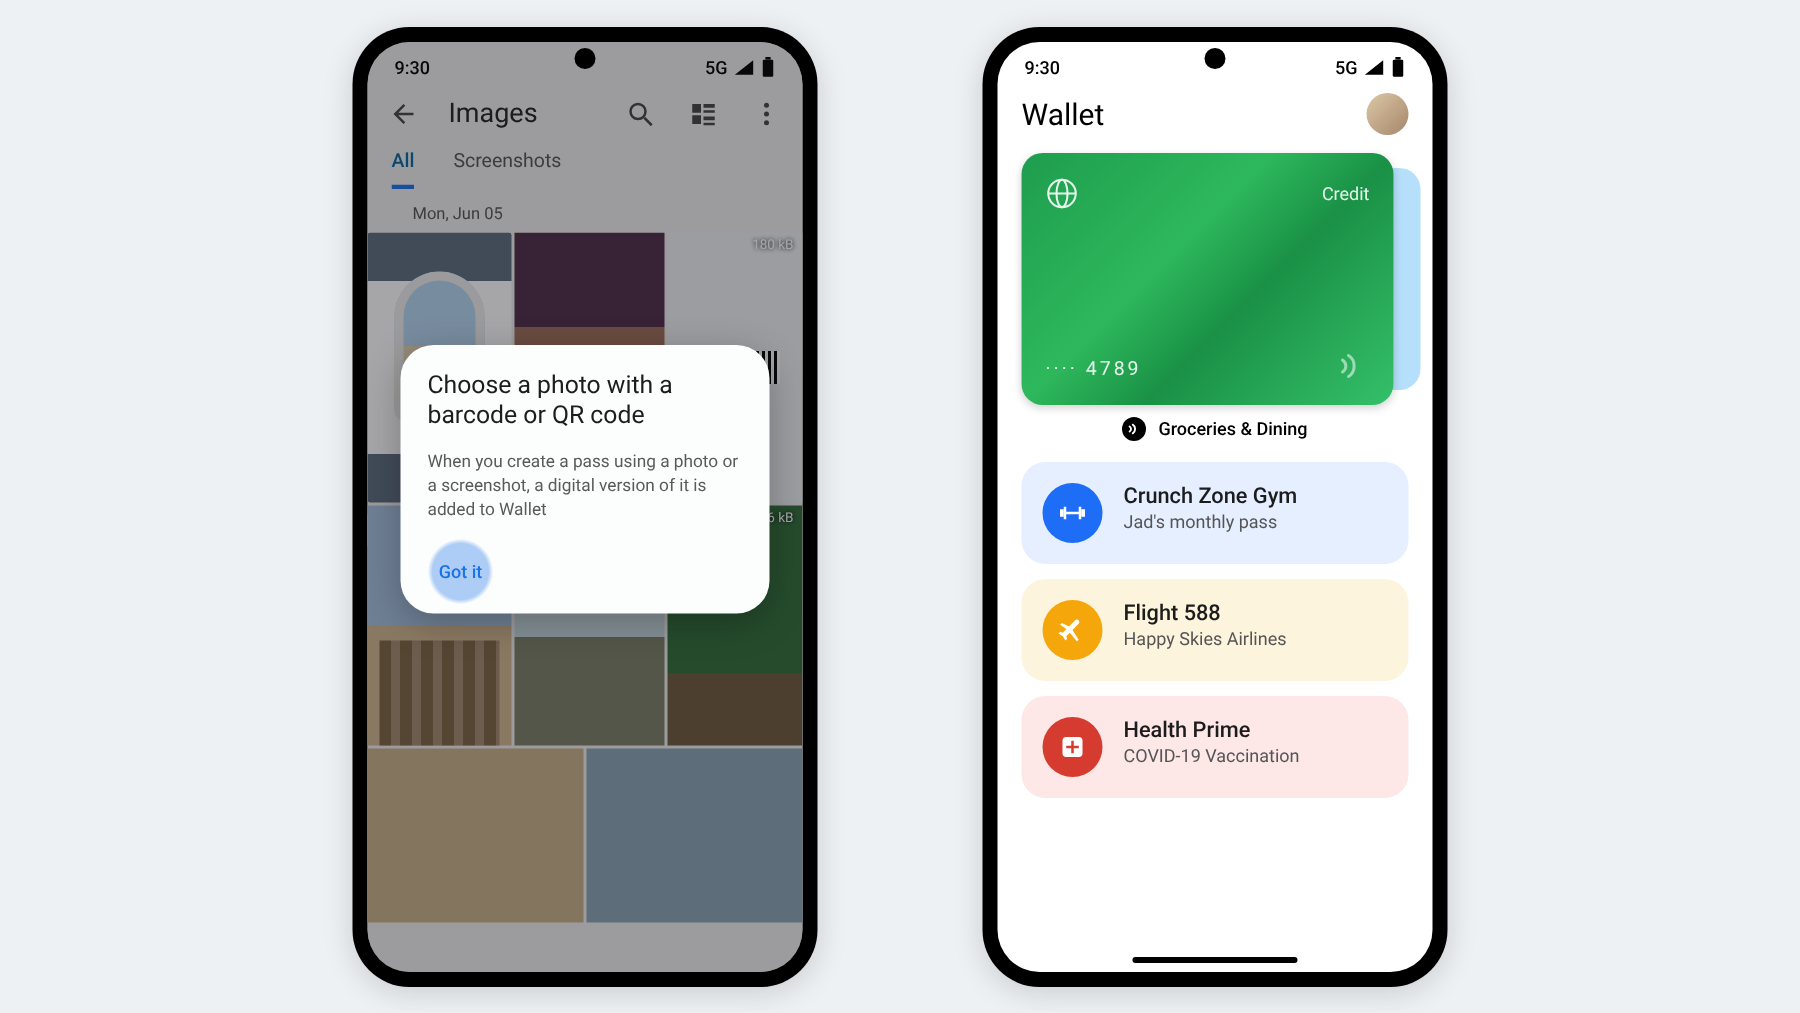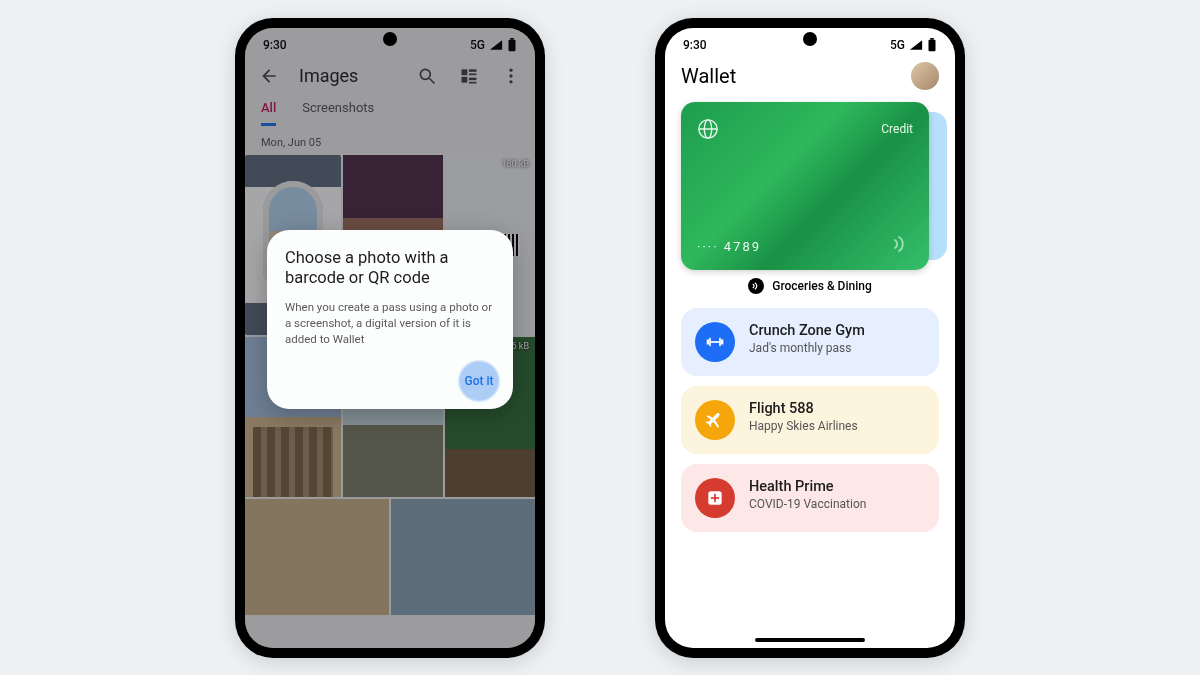--- a/index.html
+++ b/index.html
@@ -43,22 +43,22 @@
   
   .p1-screen-bg { background: #efeff0; }
   .app-top {
     display: flex; align-items: center; gap: 18px;
     padding: 8px 12px;
   }
   .p1-title { font-size: 18px; font-weight: 400; color: #222; flex: 1; }
   .icon-btn { width: 24px; height: 24px; color: #444; display: flex; align-items: center; justify-content: center; }
   .p1-tabs { display: flex; gap: 26px; padding: 4px 16px 0 16px; font-size: 13px; }
   .tab { padding-bottom: 8px; color: #555; }
-  .tab.active { color: #be185d; border-bottom: 3px solid #1a73e8; font-weight: 500; border-radius: 2px 2px 0 0; }
-  .date-label { font-size: 11px; color: #555; padding: 10px 16px 6px 16px; }
+  .tab.active { color: #0369a1; border-bottom: 3px solid #1a73e8; font-weight: 500; border-radius: 2px 2px 0 0; }
+  .date-label { font-size: 11px; color: #555; padding: 10px 16px 6px 30px; }
 
   .grid-wrap { position: relative; height: 460px; overflow: hidden; }
   .row1 { display: flex; height: 180px; gap: 2px; }
   .row2 { display: flex; height: 160px; gap: 2px; margin-top: 2px; }
   .thumb { background: #ccc; position: relative; }
   .t-window { flex: 0 0 96px; background: linear-gradient(#5d6d7e 0 18%, #fff 18% 82%, #5d6d7e 82% 100%); border-radius: 2px; }
   .t-window::after{content:""; position:absolute; top:26px; left:18px; width:60px; height:100px; border-radius:30px 30px 8px 8px; background:linear-gradient(#b5d6f1 0 50%,#e6d3b3 50% 100%); box-shadow: inset 0 0 0 6px #eee;}
   .t-street { flex: 1; background: linear-gradient(180deg,#4d2b48 0 35%, #9d6d59 35% 70%, #2b2b2b 70% 100%); }
   .t-barcode { flex: 0 0 90px; background: #eef0f3; display:flex; align-items:center; justify-content:center; }
   .barcode-lines { width: 60px; height: 22px; background: repeating-linear-gradient(90deg,#000 0 2px,#fff 2px 4px); }
@@ -72,21 +72,21 @@
   .dialog {
     position: absolute;
     top: 202px; left: 22px; right: 22px;
     background: #fcfdfd;
     border-radius: 22px;
     padding: 18px 18px 12px 18px;
     box-shadow: 0 6px 24px rgba(0,0,0,0.25);
   }
   .dialog-title { font-size: 16.5px; line-height: 1.25; color: #1d1d1d; margin-bottom: 10px; }
   .dialog-body { font-size: 11.5px; line-height: 1.4; color: #5a5a5a; margin-bottom: 12px; }
-  .dialog-actions { display: flex; justify-content: flex-end; }
+  .dialog-actions { display: flex; }
   .got-it { font-size: 12px; color: #1a73e8; font-weight: 500;
             width: 44px; height: 44px; border-radius: 50%;
             display:flex; align-items:center; justify-content:center;
             background: radial-gradient(circle, rgba(26,115,232,0.35) 0 60%, rgba(26,115,232,0) 70%);
             margin-right:-6px; margin-bottom:-6px;}
   .date-chip{position:absolute; top:188px; left:0; background:#fff; color:#333; font-size:11px; padding:4px 10px; border-radius: 0 12px 12px 0;}
 
   
   .wallet-top { display:flex; align-items:center; justify-content:space-between; padding: 6px 16px 8px 16px; }
   .wallet-title { font-size: 20px; font-weight: 400; text-align: center; }

